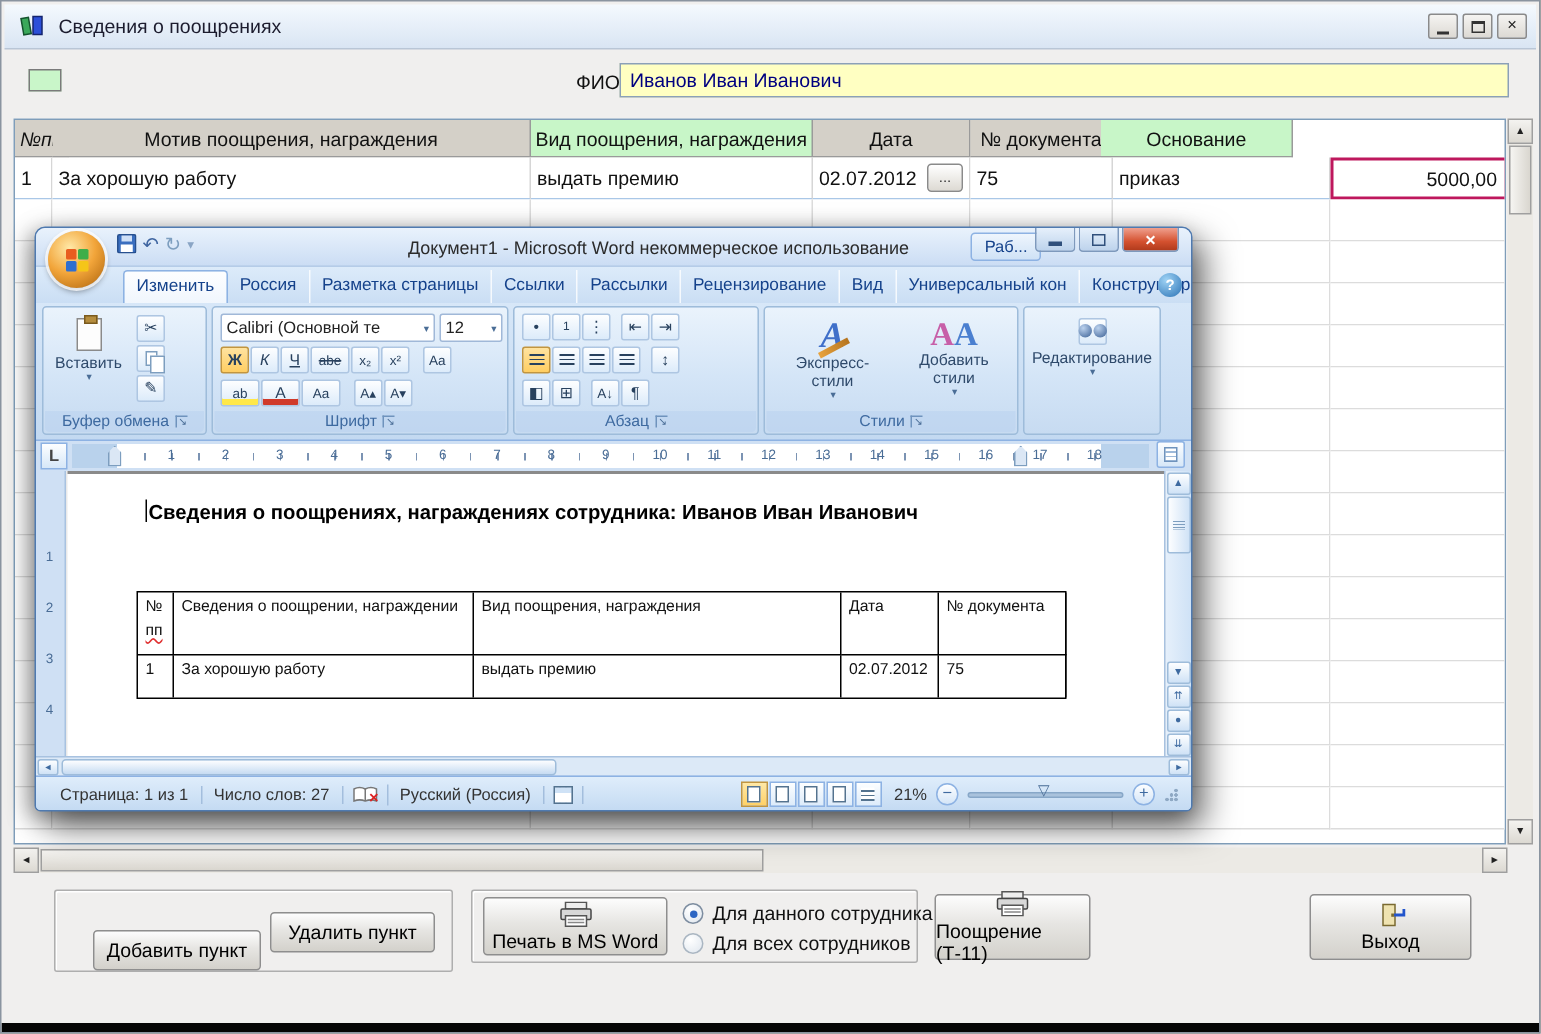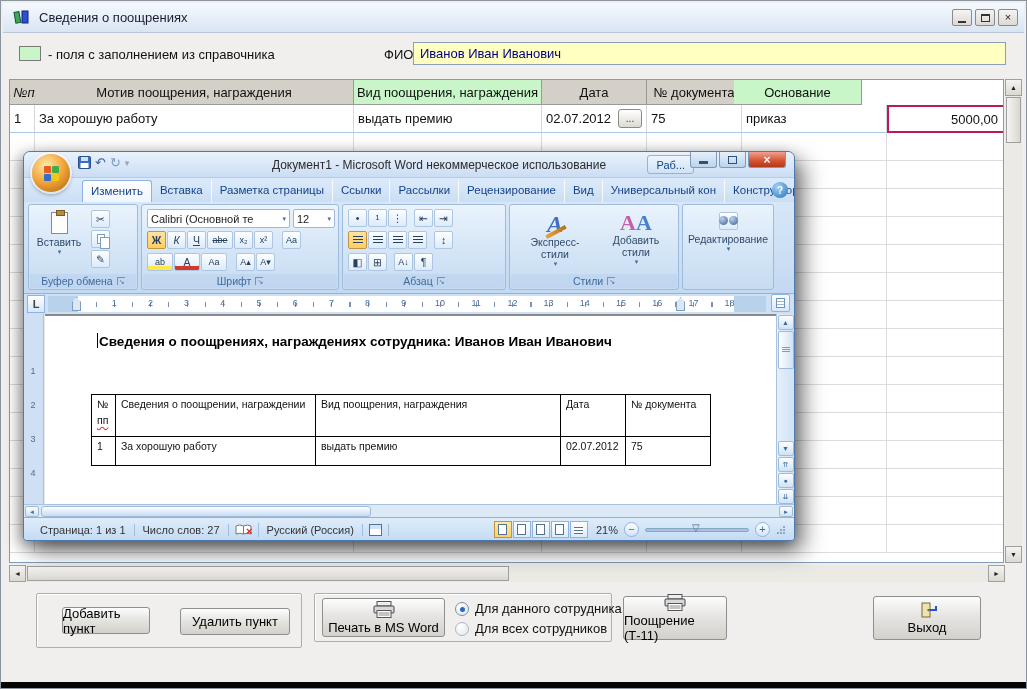--- a/index.html
+++ b/index.html
@@ -153,21 +153,20 @@
           <i class="ic-min"></i>
         </span>
       <span class="wbtn">
           <i class="ic-rest"></i>
         </span>
       <span class="wbtn">×</span>
     </span>
   </div>
 
   <div class="swatch"></div>
-  <div class="legendtxt">- поля с заполнением из справочника</div>
   <div class="fiolabel">ФИО</div>
   <input class="fioinput" value="Иванов Иван Иванович" style="">
 
   <div id="grid">
       <div class="gh" style="left: 0px; width: 36px; font-style: italic;">№пп</div>
       <div class="gh" style="left: 25px; width: 319px;">Мотив поощрения, награждения</div>
       <div class="gh ghg" style="left: 344px; width: 188px;">Вид поощрения, награждения</div>
       <div class="gh" style="left: 532px; width: 105px;">Дата</div>
       <div class="gh" style="left: 637px; width: 95px;">№ документа</div>
       <div class="gh ghg" style="left: 724px; width: 128px;">Основание</div>
@@ -332,21 +331,21 @@
           </svg>
         </span>
       <span class="qi">↶</span>
       <span class="qi" style="color:#7d9ebf">↻</span>
       <span class="qsep">▾</span>
     </div>
 
     <div class="wtabsrow">
       <div id="wtabs">
           <div class="wtab act">Изменить</div>
-          <div class="wtab">Вставка</div>
+          <div class="wtab">Россия</div>
           <div class="wtab">Разметка страницы</div>
           <div class="wtab">Ссылки</div>
           <div class="wtab">Рассылки</div>
           <div class="wtab">Рецензирование</div>
           <div class="wtab">Вид</div>
           <div class="wtab">Универсальный кон</div>
           <div class="wtab">Конструктор</div>
         </div>
       <span class="helpbtn">?</span>
     </div>
@@ -582,21 +581,21 @@
       <span class="zbtn">−</span>
       <span class="ztrack">
           <span class="zthumb">▽</span>
         </span>
       <span class="zbtn">+</span>
       <span class="grip"></span>
     </div>
   </div>
 
   <div class="gbox" style="left:35px;top:592px;width:266px;height:55px">
-    <div class="btn" style="left:25px;top:13px;width:88px;height:27px">Добавить пункт</div>
+    <div class="btn" style="left:25px;top:26px;width:112px;height:27px">Добавить пункт</div>
     <div class="btn" style="left:143px;top:14px;width:110px;height:27px">Удалить пункт</div>
   </div>
 
   <div class="gbox" style="left:313px;top:592px;width:298px;height:49px">
     <div class="btn btncol" style="left:7px;top:4px;width:123px;height:39px">
       <span style="display:flex">
           <svg width="22" height="17" viewBox="0 0 22 17">
             <rect x="4" y="0.5" width="14" height="4.5" fill="#eee" stroke="#555"></rect>
             <rect x="1" y="5" width="20" height="7" rx="1" fill="#d8d8d8" stroke="#444"></rect>
             <rect x="4" y="9.5" width="14" height="7" fill="#fff" stroke="#555"></rect>

